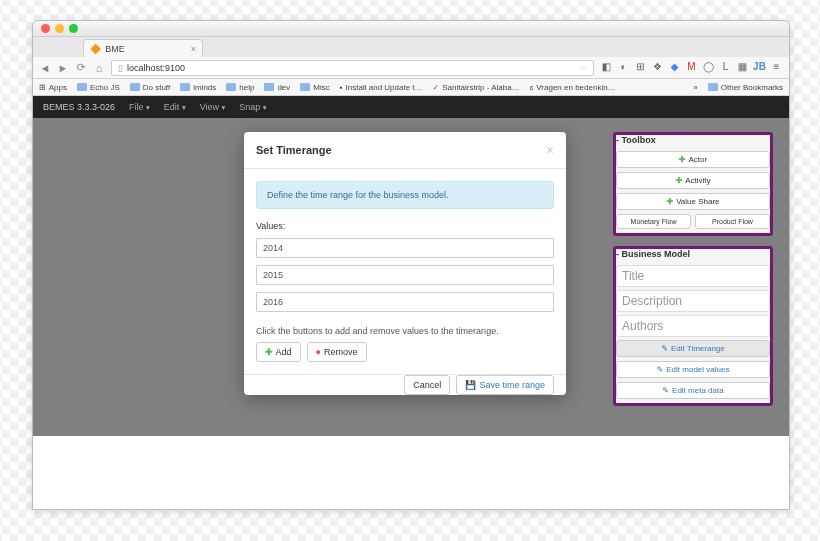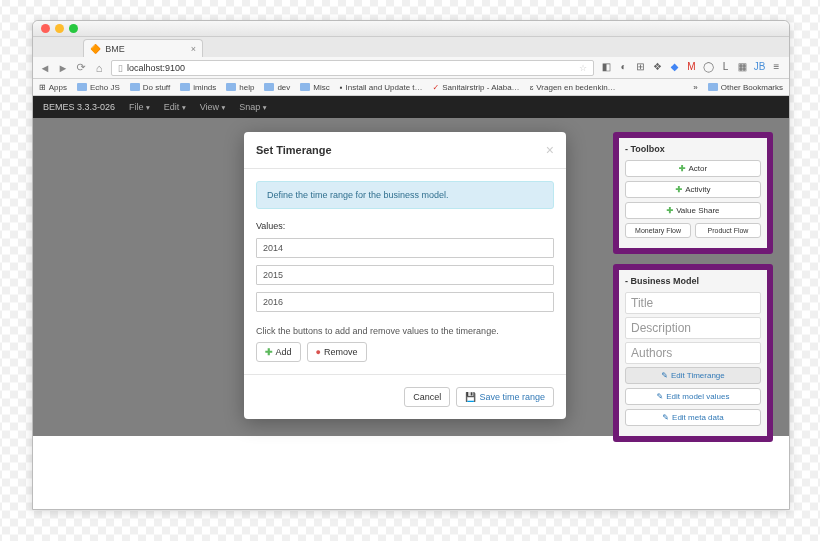--- a/index.html
+++ b/index.html
@@ -32,23 +32,23 @@
 .modal-bd{padding:12px}
 .alert{background:#d9edf7;border:1px solid #bce8f1;color:#31708f;padding:8px 10px;font-size:9px;border-radius:3px;margin-bottom:12px}
 .lbl{font-size:9px;color:#333;margin-bottom:6px}
 .val-input{width:100%;height:20px;border:1px solid #ccc;border-radius:1px;padding:0 6px;font-size:9px;margin-bottom:6px;color:#555}
 .hint{font-size:9px;color:#555;margin:8px 0 6px}
 .btnrow{display:flex;gap:6px}
 .btn{border:1px solid #ccc;background:#fff;border-radius:3px;padding:4px 8px;font-size:9px;color:#333;display:flex;align-items:center;gap:3px;cursor:pointer}
 .btn.primary{color:#337ab7}
 .ico-plus{color:#5cb85c;font-weight:bold}
 .ico-minus{color:#d9534f;font-weight:bold}
-.modal-ft{border-top:1px solid #e5e5e5;padding:12px 12px;display:flex;justify-content:flex-end;gap:6px}
+.modal-ft{border-top:1px solid #e5e5e5;padding:0 12px;display:flex;justify-content:flex-end;gap:6px}
 .sidepanel{position:absolute;right:16px;top:14px;width:160px}
-.panel{background:#f5f5f5;border:6px solid #701a75;border-radius:3px;margin-bottom:10px;padding:6px}
+.panel{background:#f5f5f5;border:3px solid #701a75;border-radius:3px;margin-bottom:10px;}
 .panel h4{font-size:9px;font-weight:bold;color:#333;margin-bottom:6px}
 .pbtn{width:100%;border:1px solid #ccc;background:#fff;border-radius:3px;padding:3px 0;font-size:8px;color:#333;margin-bottom:4px;display:flex;align-items:center;justify-content:center;gap:3px;cursor:pointer}
 .pbtn.green .pico{color:#5cb85c}
 .pbtn .pico{font-weight:bold}
 .pbtn.blue{color:#337ab7}
 .prow{display:flex;gap:4px}
 .prow .pbtn{flex:1;font-size:7px}
 .pinput{width:100%;border:1px solid #ddd;background:#fff;border-radius:2px;padding:3px 5px;font-size:12px;color:#999;margin-bottom:3px}
 .pbtn.active{background:#e8e8e8}
 </style>
@@ -85,21 +85,21 @@
 <div class="toolbtns">
 <span>◧</span>
 <span>◐</span>
 <span>⊞</span>
 <span>❖</span>
 <span style="color:#4285f4">◆</span>
 <span style="color:#d93025">M</span>
 <span>◯</span>
 <span>L</span>
 <span>▦</span>
-<span style="color:#4a90d9;font-weight:normal">JB</span>
+<span style="color:#4a90d9;font-weight:bold">JB</span>
 <span>≡</span>
 </div>
 </div>
 
 <div class="bookbar">
 <div class="bk">
           <span>⊞</span>
           <span>Apps</span>
         </div>
 <div class="bk">

